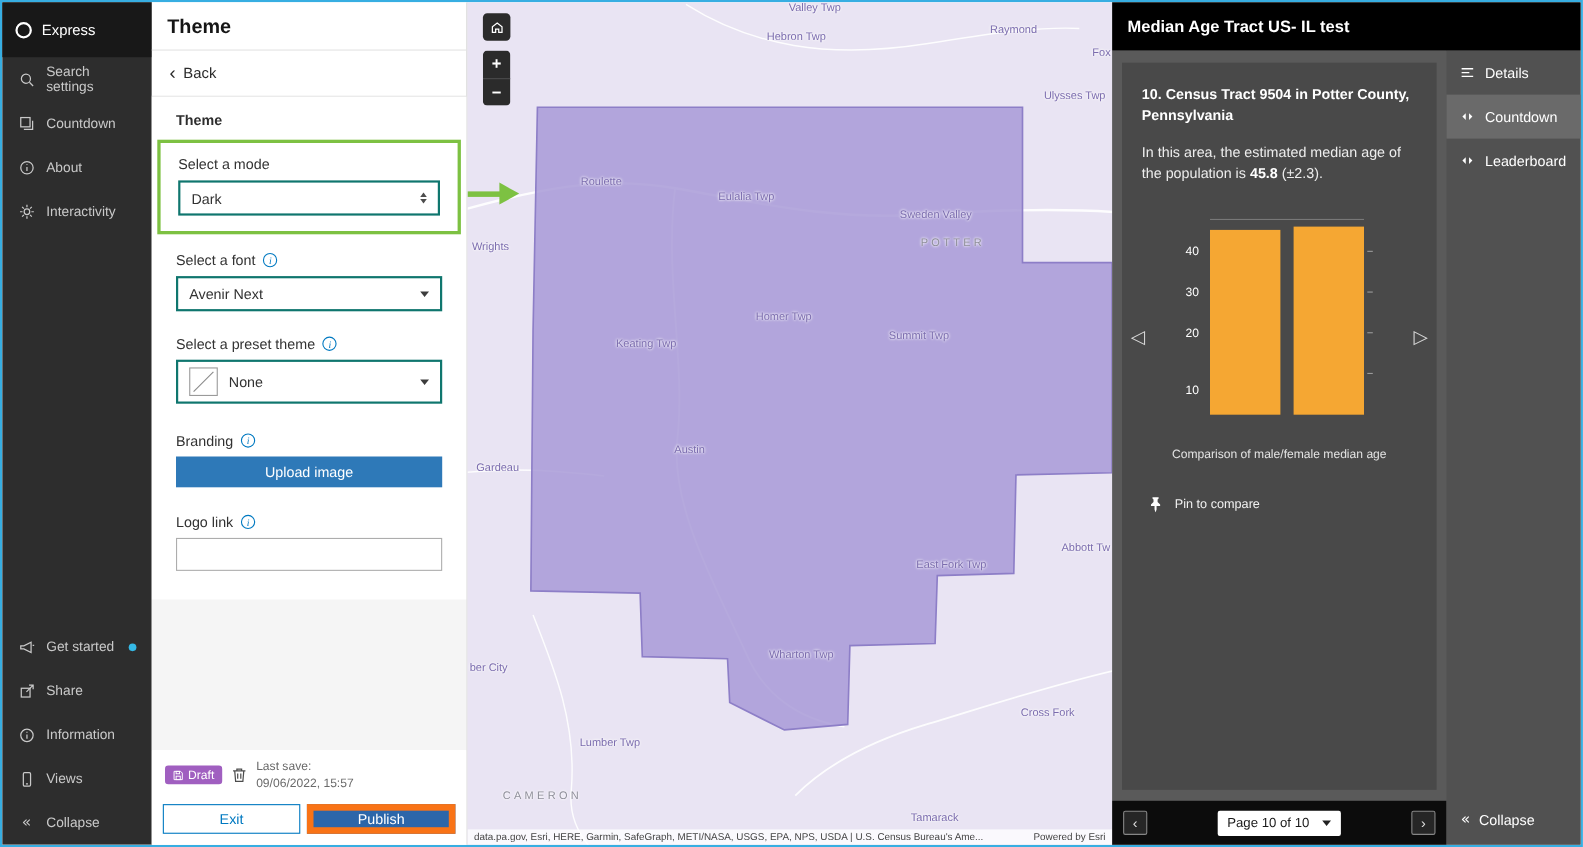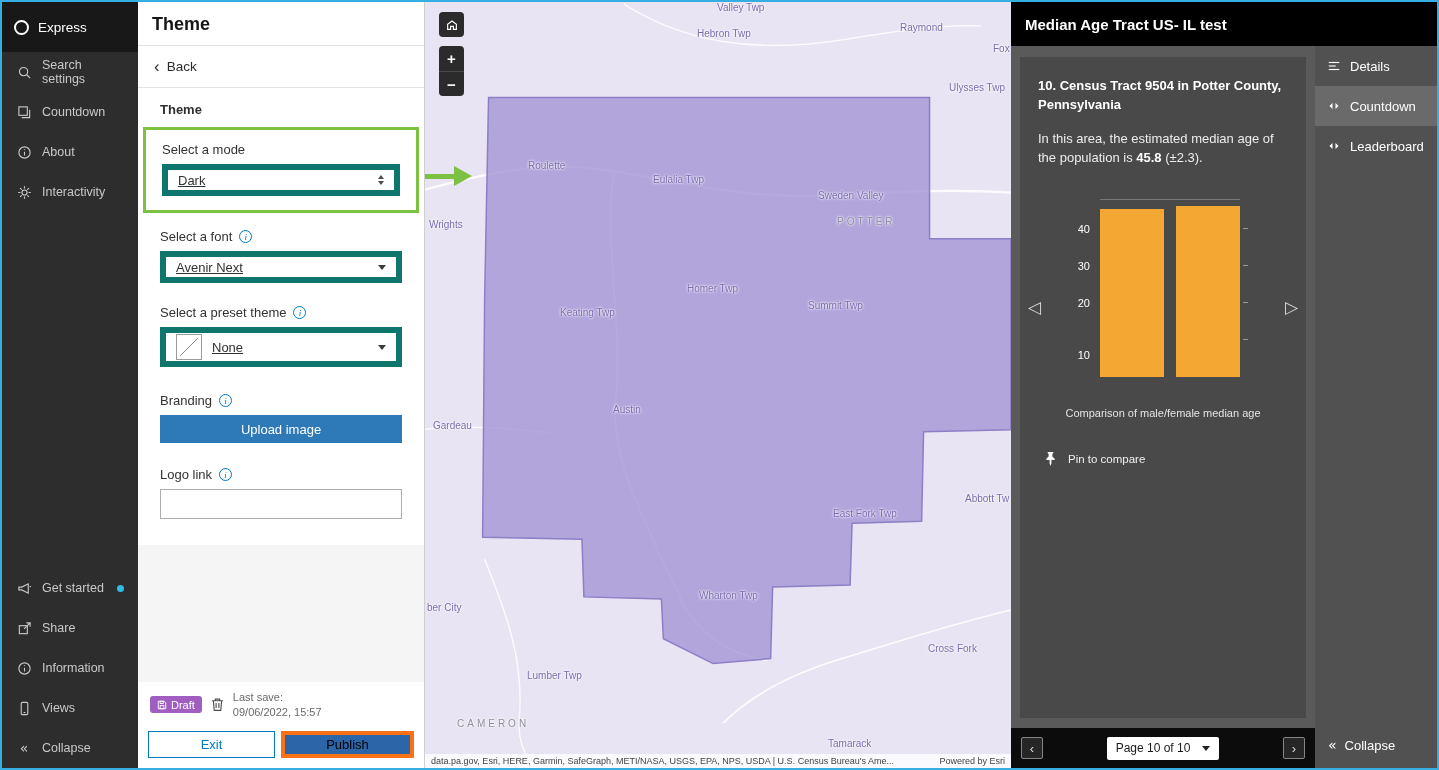--- a/index.html
+++ b/index.html
@@ -25,21 +25,21 @@
   .set-title { font-size:18px; font-weight:bold; color:#161616; }
   .set-sub { margin-top:10px; font-size:12px; color:#323232; display:flex; align-items:center; gap:7px; }
   .bulb svg { width:11px; height:15px; stroke:#0079c1; fill:none; stroke-width:1.2; }
   .back-row { height:42px; display:flex; align-items:center; gap:7px; padding:0 16px; font-size:13.5px; color:#2b2b2b; border-bottom:1px solid #e3e3e3; cursor:pointer; flex-shrink:0;}
   .back-chev { font-size:17px; line-height:1; }
   .set-body { flex:1; background:#f5f5f5; overflow:hidden; }
   .form { background:#fff; padding:14px 22px 26px; }
   .section-title { font-size:13px; font-weight:bold; color:#2e2e2e; margin-bottom:2px; }
   .field-label { font-size:13px; color:#323232; margin:16px 0 7px; display:flex; align-items:center; gap:7px; }
   .info-i { width:13px; height:13px; border:1px solid #0079c1; color:#0079c1; border-radius:50%; font-size:9px; font-family:"Liberation Serif",serif; font-style:italic; display:inline-flex; align-items:center; justify-content:center; }
-  .select { height:32px; border:6px solid #0f766e; background:#fff; display:flex; align-items:center; justify-content:space-between; padding:0 10px; font-size:13px; color:#323232; cursor:pointer;text-decoration:underline; }
+  .select { height:32px; border:2px solid #0f766e; background:#fff; display:flex; align-items:center; justify-content:space-between; padding:0 10px; font-size:13px; color:#323232; cursor:pointer; }
   .stepper { display:flex; flex-direction:column; gap:2px; }
   .tri-up { width:0; height:0; border-left:3.5px solid transparent; border-right:3.5px solid transparent; border-bottom:4.5px solid #4d4d4d; }
   .tri-down { width:0; height:0; border-left:3.5px solid transparent; border-right:3.5px solid transparent; border-top:4.5px solid #4d4d4d; }
   .caret-down { width:0; height:0; border-left:4.5px solid transparent; border-right:4.5px solid transparent; border-top:5.5px solid #3c3c3c; }
   .mode-group { border:3px solid #7dc142; margin:10px -17px 2px; padding:4px 16px 14px; }
   .mode-group .field-label { margin-top:8px; }
   .preset-select { height:40px; }
   .preset-left { display:flex; align-items:center; gap:10px; }
   .preset-swatch { width:26px; height:26px; border:1px solid #9a9a9a; background:#fff; }
   .preset-swatch svg { width:100%; height:100%; stroke:#8a8a8a; stroke-width:1; }
@@ -48,21 +48,21 @@
   .set-footer { background:#fff; padding:8px 10px 10px; flex-shrink:0; }
   .draft-row { display:flex; align-items:center; gap:8px; margin-bottom:12px; padding:0 2px;}
   .badge { background:#a05fc0; color:#fff; font-size:11px; height:17px; border-radius:3px; display:inline-flex; align-items:center; gap:4px; padding:0 7px; }
   .badge svg { width:10px; height:10px; stroke:#fff; fill:none; stroke-width:1.4;}
   .trash-btn { background:none; border:none; cursor:pointer; display:flex; }
   .trash-btn svg { width:15px; height:15px; stroke:#4d4d4d; fill:none; stroke-width:1.2; }
   .lastsave { font-size:11px; color:#6a6a6a; line-height:1.3; }
   .btn-row { display:flex; gap:6px;margin-top:10px; }
   .btn { flex:1; height:27px; font-size:13px; display:flex; align-items:center; justify-content:center; cursor:pointer; font-family:inherit; }
   .btn-exit { background:#fff; border:1px solid #0079c1; color:#0079c1; }
-  .btn-publish { background:#2c66a9; border:4px solid #f97316; color:#000000; }
+  .btn-publish { background:#2c66a9; border:6px solid #f97316; color:#ffffff; }
 
   
   .map { flex:1; position:relative; background:#e9e4f3; overflow:hidden; }
   .map svg.geo { position:absolute; inset:0; width:100%; height:100%; }
   .map-label { position:absolute; font-size:10px; color:#7b6cae; white-space:nowrap; text-shadow:0 0 2px #fff, 0 0 3px #fff; z-index:2; }
   .map-label.county { color:#8e8e99; letter-spacing:3px; }
   .map-btn { position:absolute; width:25px; height:25px; background:#2b2b2b; color:#fff; display:flex; align-items:center; justify-content:center; border-radius:4px; cursor:pointer; z-index:4; }
   .map-btn svg { width:14px; height:14px; stroke:#fff; fill:none; stroke-width:1.3; }
   .zoom-stack { position:absolute; left:14px; top:44px; width:25px; border-radius:4px; overflow:hidden; z-index:4; }
   .zoom-cell { width:25px; height:25px; background:#2b2b2b; color:#fff; display:flex; align-items:center; justify-content:center; font-size:15px; font-weight:bold; cursor:pointer; }

